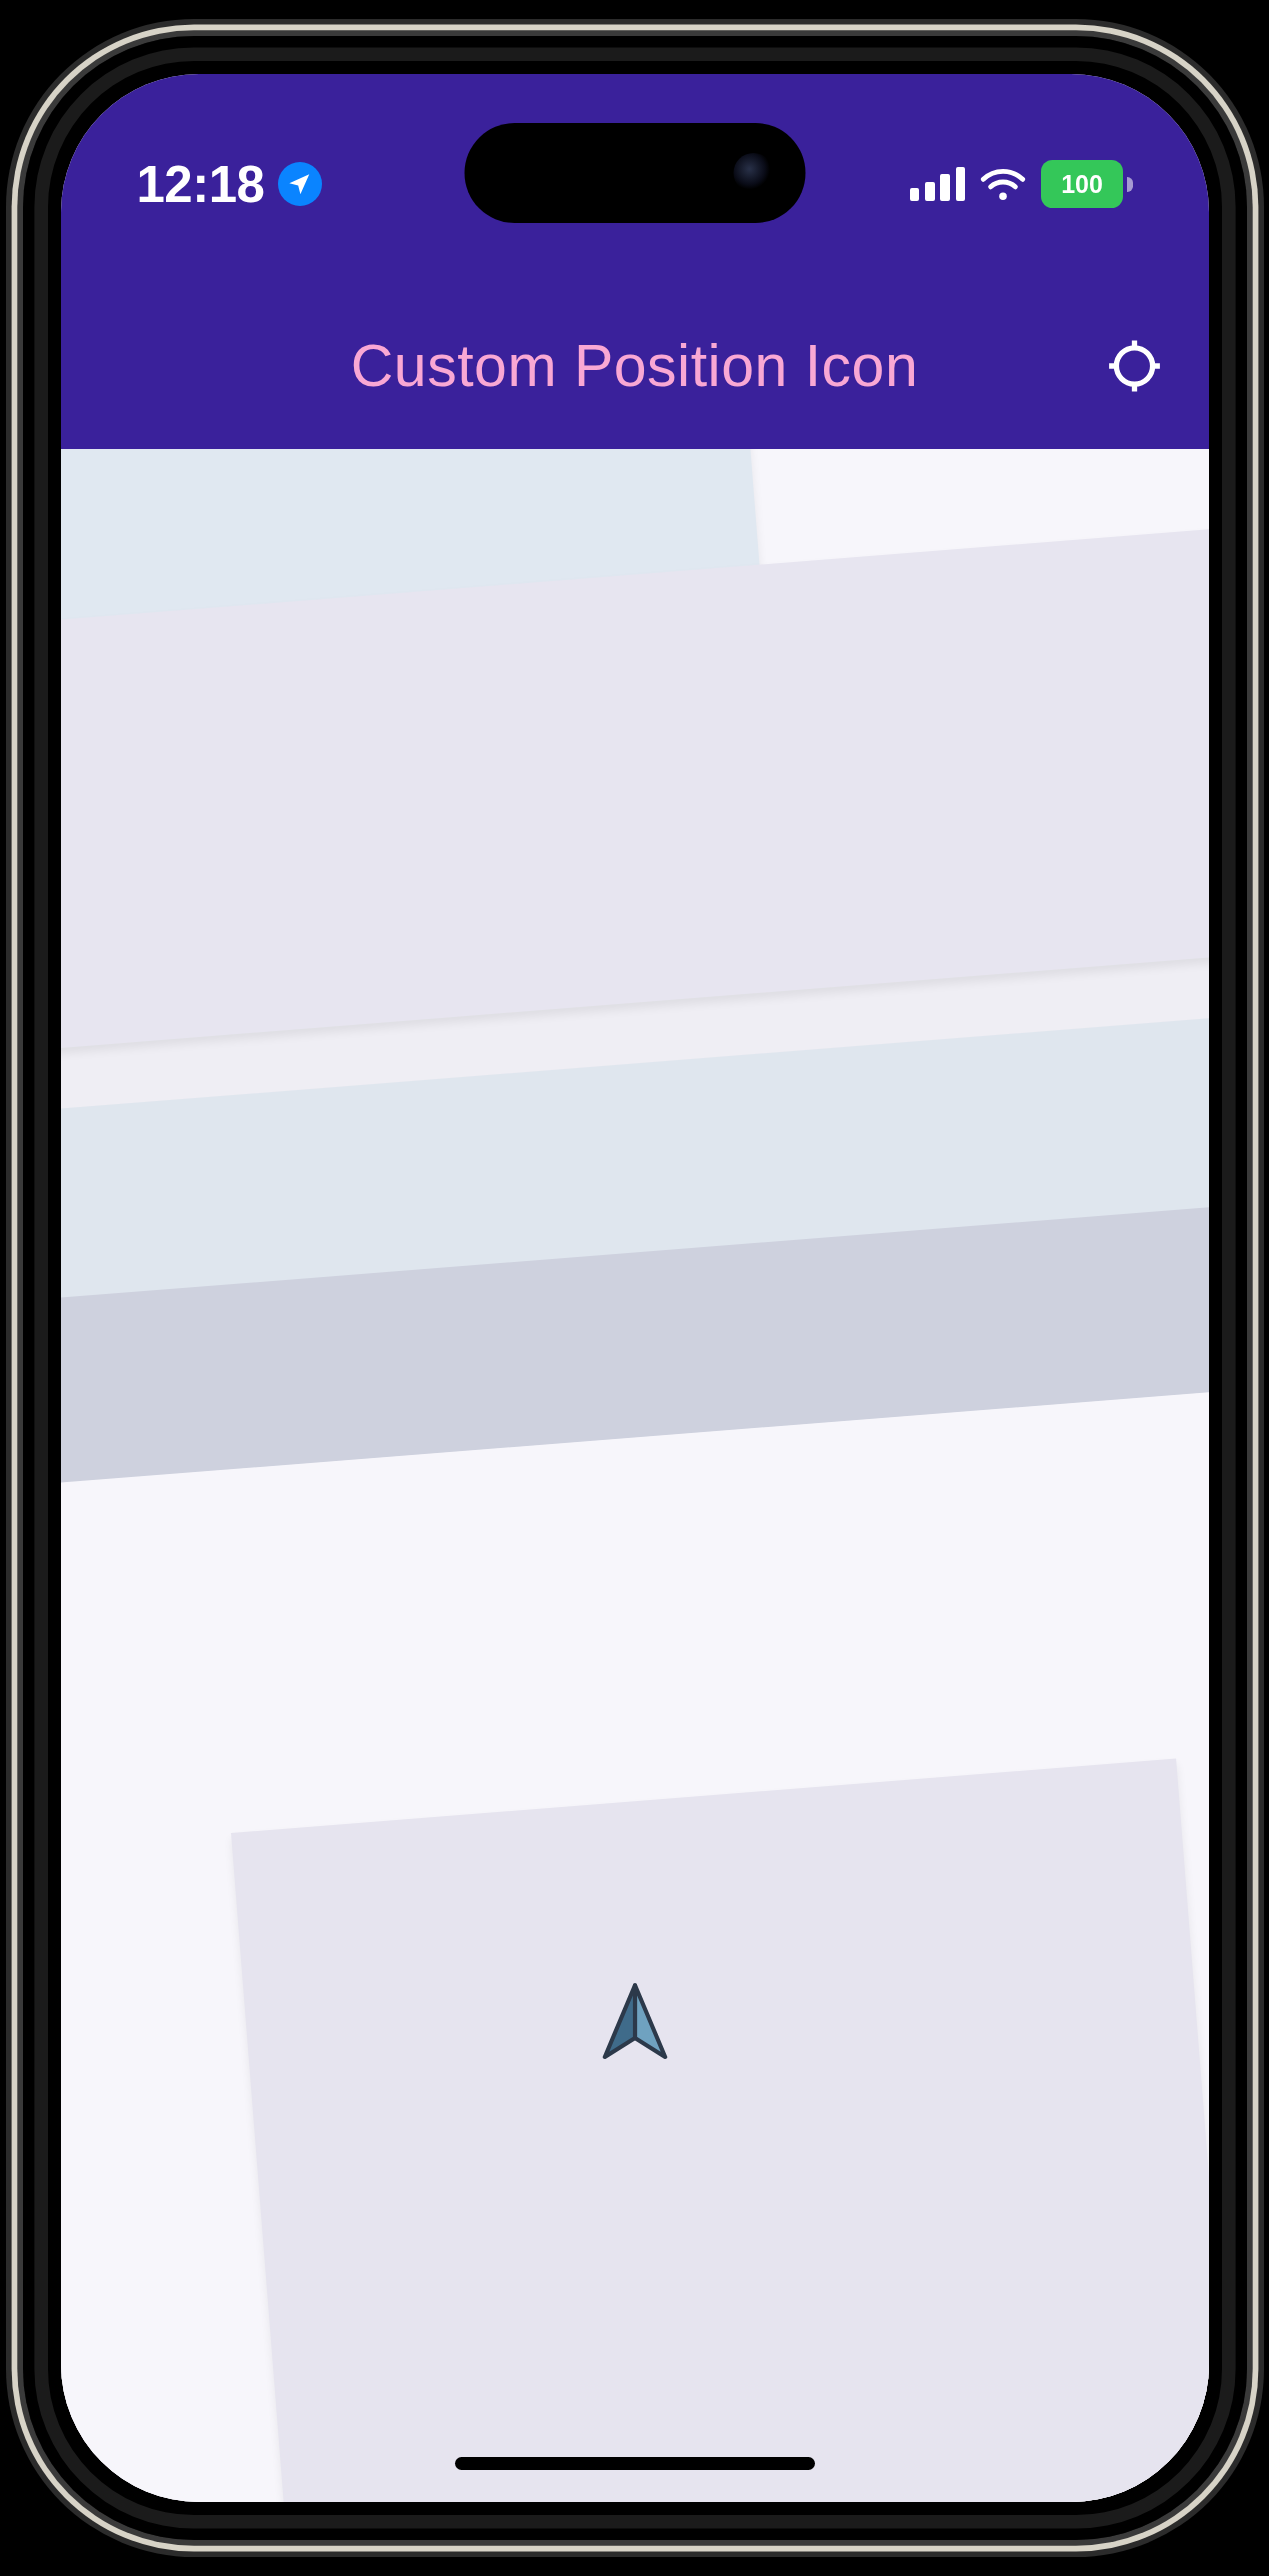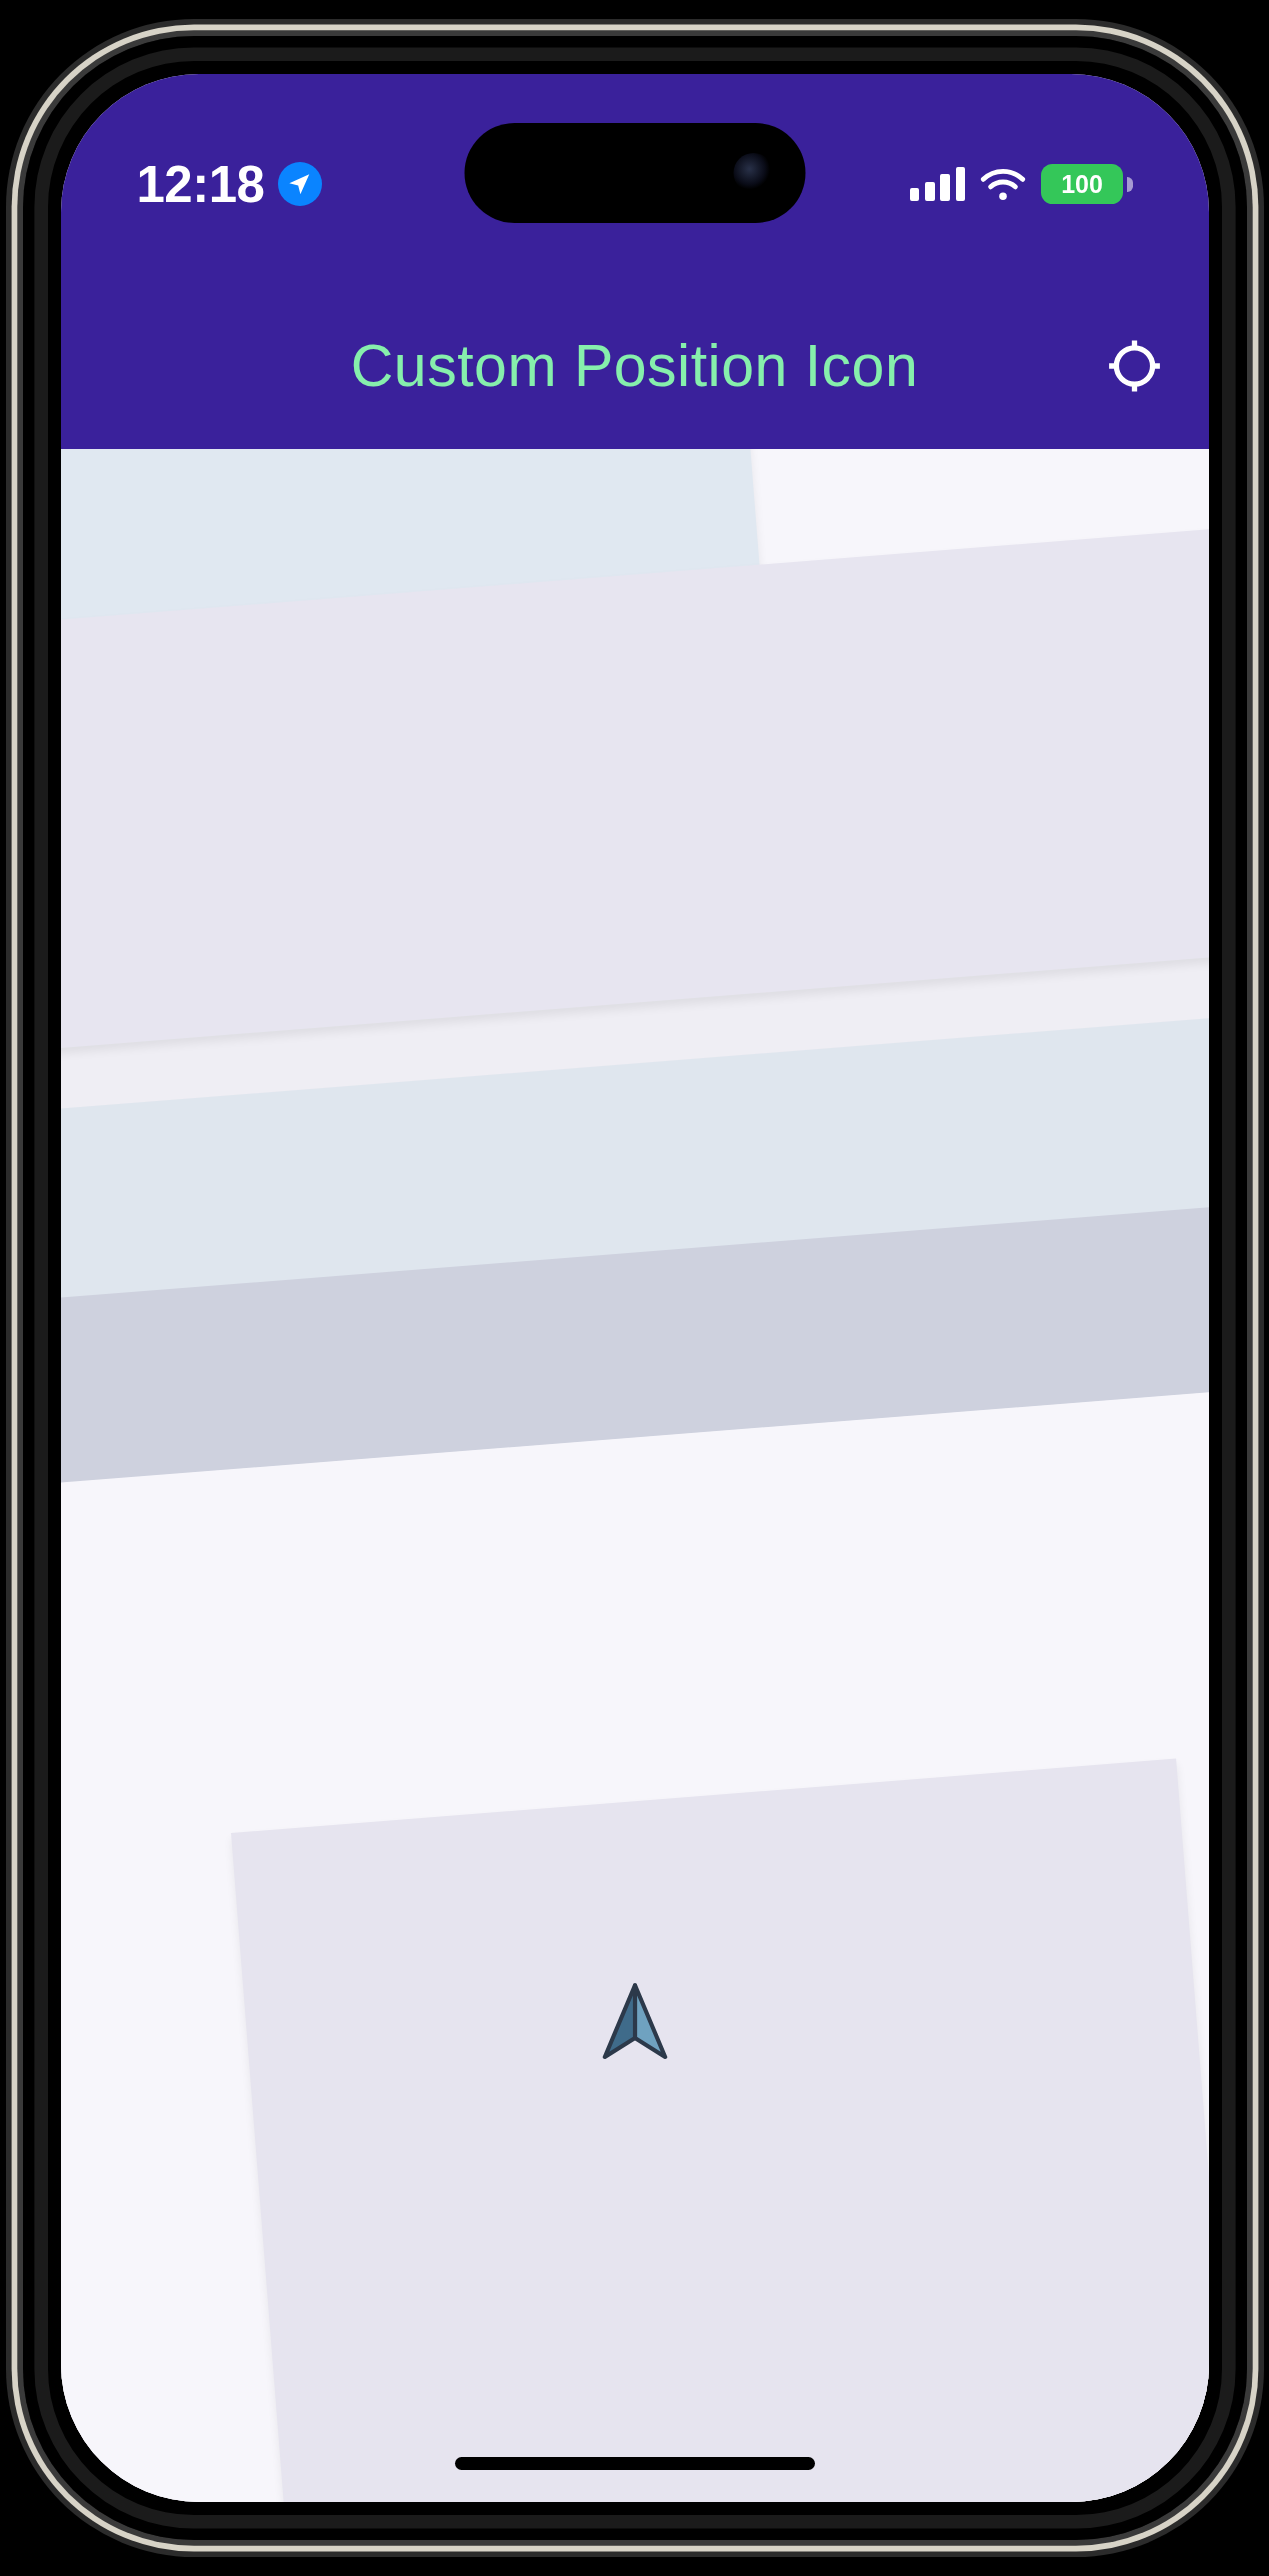--- a/index.html
+++ b/index.html
@@ -92,21 +92,21 @@
   .signal span { width:9.5px; background:#fff; border-radius:1.9px;}
   .signal span:nth-child(1){height:13.3px;}
   .signal span:nth-child(2){height:19px;}
   .signal span:nth-child(3){height:26.6px;}
   .signal span:nth-child(4){height:34px;}
   .wifi svg{display:block;}
   .battery {
     display:flex; align-items:center; gap:3.8px;
   }
   .battery-body{
-    width:82px; height:40px; border-radius:11.4px;
+    width:82px; height:48px; border-radius:11.4px;
     background:#34c759; color:#fff;
     display:flex; align-items:center; justify-content:center;
     font-size:25px; font-weight:700;
   }
   .battery-tip{ width:5.7px; height:15px; background:#fff; border-radius:0 5.7px 5.7px 0; opacity:.55;}
   
   .header {
     position:absolute;
     top:0; left:0; right:0;
     height: 375px;
@@ -114,21 +114,21 @@
     z-index: 30;
   }
   .navbar {
     position:absolute;
     bottom:0; left:0; right:0;
     height:166px;
     display:flex;
     align-items:center;
     justify-content:center;
   }
-  .title { color:#86efac; font-size:59px; font-weight:500; letter-spacing:0.5px;}
+  .title { color:#f9a8d4; font-size:59px; font-weight:500; letter-spacing:0.5px;}
   .locate-btn {
     position:absolute;
     right:46px; top:50%;
     transform:translateY(-50%);
     width:57px; height:57px;
     display:flex; align-items:center; justify-content:center;
   }
   
   .map {
     position:absolute;

